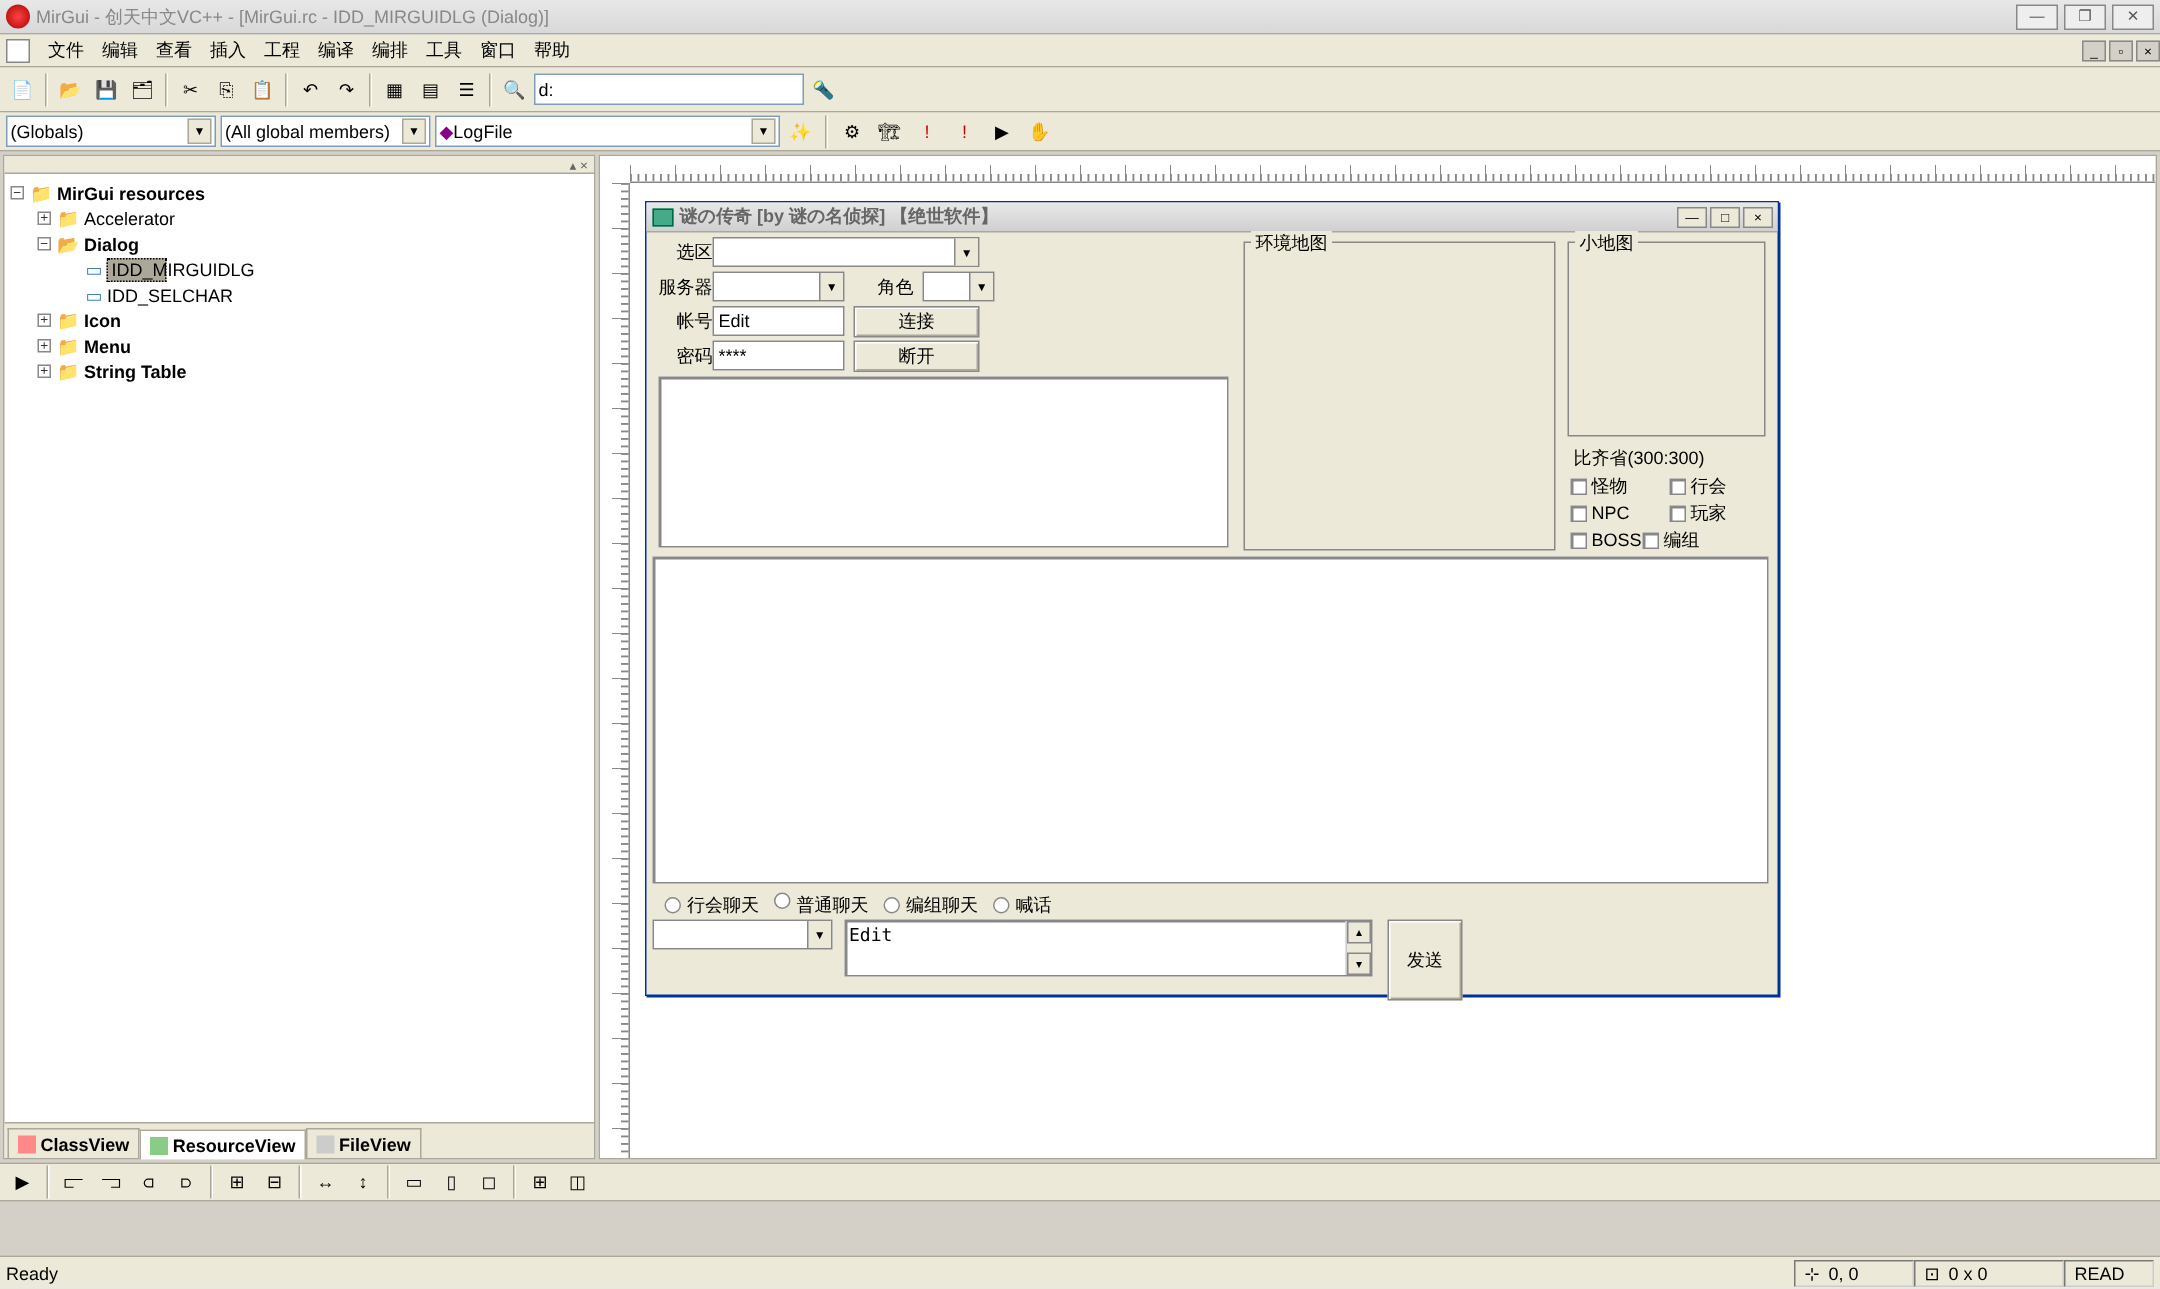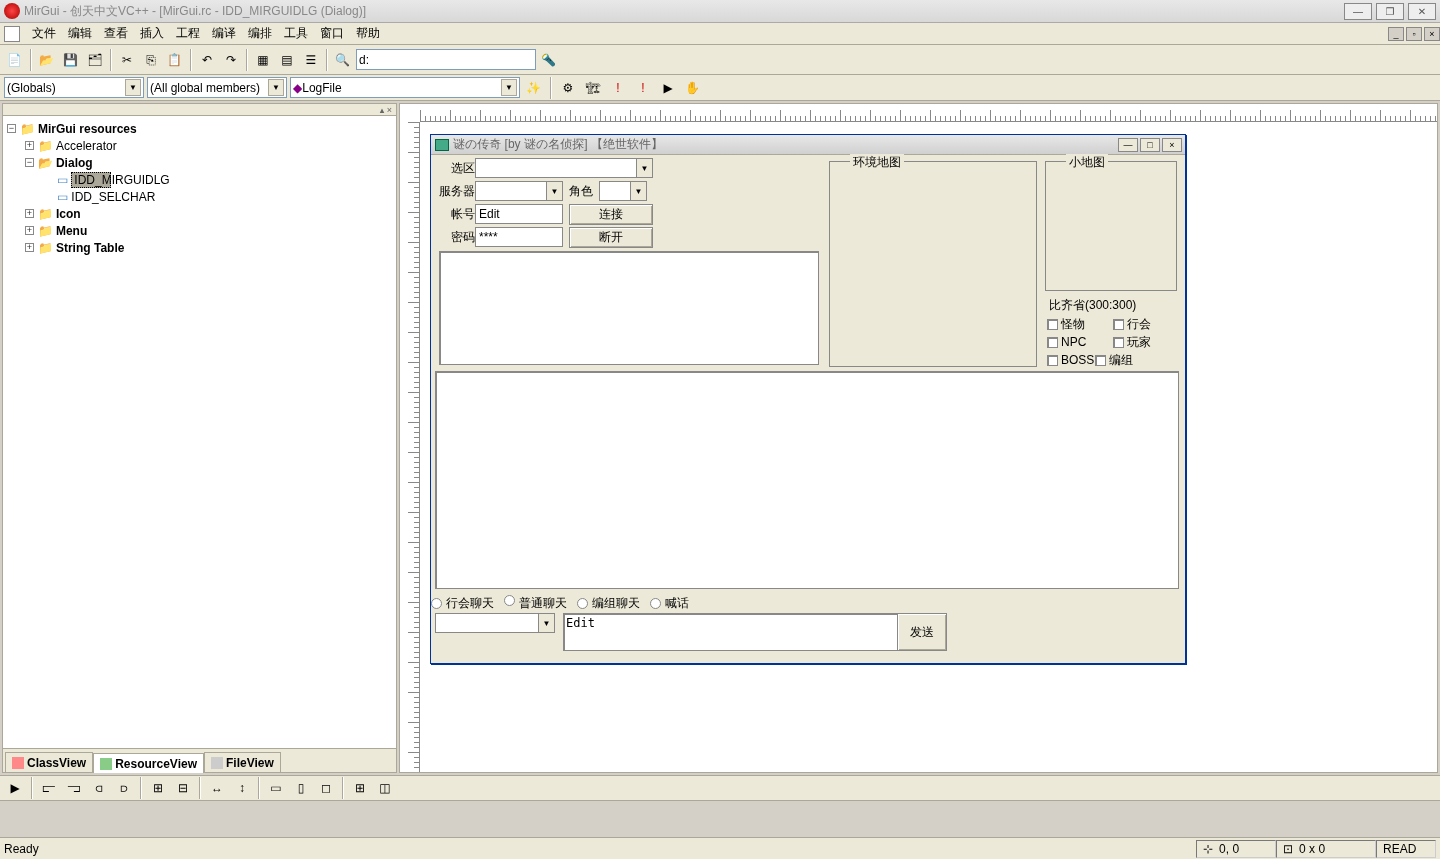--- a/index.html
+++ b/index.html
@@ -44,34 +44,34 @@
 
 .canvas { flex: 1; position: relative; background: #fff; border: 1px solid #aca899; margin: 2px 2px 2px 0; overflow: hidden; }
 .ruler-h { position: absolute; top: 0; left: 20px; right: 0; height: 18px; background: #fff; border-bottom: 1px solid #888; overflow: hidden; }
 .ruler-h::after { content: ""; display: block; height: 100%; background: repeating-linear-gradient(90deg, #888 0 1px, transparent 1px 5px), repeating-linear-gradient(90deg, #888 0 1px, transparent 1px 30px); background-size: 5px 6px, 30px 12px; background-position: 0 12px, 0 6px; background-repeat: repeat-x; }
 .ruler-v { position: absolute; top: 18px; left: 0; bottom: 0; width: 20px; background: #fff; border-right: 1px solid #888; }
 .ruler-v::after { content: ""; display: block; height: 100%; width: 100%; background: repeating-linear-gradient(180deg, #888 0 1px, transparent 1px 5px), repeating-linear-gradient(180deg, #888 0 1px, transparent 1px 30px); background-size: 6px 5px, 12px 30px; background-position: 14px 0, 8px 0; background-repeat: repeat-y; }
 
 .dialog { position: absolute; top: 30px; left: 30px; width: 756px; height: 530px; background: #ece9d8; border: 1px solid #003399; box-shadow: 1px 1px 0 #003399; }
 .dialog .dtitle { height: 20px; background: linear-gradient(#e8e8e8,#d0d0d0); display: flex; align-items: center; border-bottom: 1px solid #aca899; }
 .dialog .dtitle .dicon { width: 14px; height: 12px; margin: 0 4px; background: #4a8; border: 1px solid #064; }
-.dialog .dtitle .dtext { color: #666; flex: 1; font-size: 12px; }
+.dialog .dtitle .dtext { color: #666; flex: 1; font-size: 12px; font-weight: bold; }
 .dialog .dtitle .dbtns { display: flex; gap: 2px; margin-right: 3px; }
 .dialog .dtitle .dbtn { width: 20px; height: 14px; border: 1px solid #888; background: #ece9d8; display: flex; align-items: center; justify-content: center; font-size: 9px; }
 
 .dbody { position: relative; padding: 4px; height: calc(100% - 20px); }
 .row { display: flex; align-items: center; height: 22px; margin-bottom: 1px; }
 .lbl { width: 40px; text-align: right; }
 .dinput { height: 20px; border: 1px solid #888; background: #fff; padding: 0 3px; font-size: 12px; }
 .dcombo { height: 20px; border: 1px solid #888; background: #fff; display: flex; align-items: center; }
 .dcombo .darrow { margin-left: auto; width: 16px; height: 18px; background: #ece9d8; border-left: 1px solid #888; display: flex; align-items: center; justify-content: center; font-size: 8px; }
 .dbtn2 { height: 21px; border: 1px solid #888; background: #ece9d8; display: flex; align-items: center; justify-content: center; box-shadow: inset 1px 1px #fff, inset -1px -1px #aca899; }
 
 .groupbox { position: absolute; border: 1px solid #888; }
-.groupbox .gtitle { position: absolute; top: -8px; left: 20px; background: #ece9d8; padding: 0 3px; }
+.groupbox .gtitle { position: absolute; top: -8px; left: 4px; background: #ece9d8; padding: 0 3px; }
 
 .listbox { position: absolute; border: 1px solid #888; background: #fff; box-shadow: inset 1px 1px #888; }
 
 .radiorow { display: flex; align-items: center; gap: 10px; }
 .radio { width: 11px; height: 11px; border: 1px solid #888; border-radius: 50%; background: #fff; margin-right: 4px; }
 .check { width: 11px; height: 11px; border: 1px solid #888; background: #fff; margin-right: 3px; box-shadow: inset 1px 1px #888; }
 
 .textarea { border: 1px solid #888; background: #fff; box-shadow: inset 1px 1px #888; }
 .scroll-v { position: absolute; right: 0; top: 0; bottom: 0; width: 17px; background: #ece9d8; border-left: 1px solid #ccc; }
 .scroll-v .sbtn { height: 15px; border: 1px solid #888; background: #ece9d8; display: flex; align-items: center; justify-content: center; font-size: 8px; }
@@ -248,21 +248,21 @@
             <span class="lbl">选区</span>
             <div class="dcombo" style="width:178px">
                 <div class="darrow">▼</div>
               </div>
           </div>
           <div class="row">
             <span class="lbl">服务器</span>
             <div class="dcombo" style="width:88px">
                 <div class="darrow">▼</div>
               </div>
-            <span style="width:30px; margin-left:6px">角色</span>
+            <span style="width:30px; margin-left:22px">角色</span>
             <div class="dcombo" style="width:48px">
                 <div class="darrow">▼</div>
               </div>
           </div>
           <div class="row">
             <span class="lbl">帐号</span>
             <input class="dinput" style="width: 88px;" value="Edit">
             <div class="dbtn2" style="width:84px; margin-left:6px">
                 <span>连接</span>
               </div>
@@ -315,21 +315,21 @@
               </div>
             <div style="display:flex;align-items:center">
                 <div class="check"></div>
                 <span>编组</span>
               </div>
           </div>
         </div>
 
         <div class="listbox" style="left:4px; top:216px; width:744px; height:218px"></div>
 
-        <div class="radiorow" style="position:absolute; left:0; top:440px">
+        <div class="radiorow" style="position:absolute; left:12px; top:440px">
           <div style="display:flex;align-items:center">
               <div class="radio"></div>
               <span>行会聊天</span>
             </div>
           <div style="display:flex;align-items:flex-start">
               <div class="radio"></div>
               <span>普通聊天</span>
             </div>
           <div style="display:flex;align-items:center">
               <div class="radio"></div>
@@ -344,21 +344,21 @@
         <div class="dcombo" style="position:absolute; left:4px; top:458px; width:120px">
             <div class="darrow">▼</div>
           </div>
         <div class="textarea" style="position:absolute; left:132px; top:458px; width:352px; height:38px; padding:2px">
           <span style="font-family:SimSun,monospace">Edit</span>
           <div class="scroll-v">
             <div class="sbtn" style="position:absolute;top:0;left:0;right:0">▴</div>
             <div class="sbtn" style="position:absolute;bottom:0;left:0;right:0">▾</div>
           </div>
         </div>
-        <div class="dbtn2" style="position:absolute; left:466px; top:458px; width:50px; height:38px">
+        <div class="dbtn2" style="position:absolute; left:494px; top:458px; width:50px; height:54px">
             <span>发送</span>
           </div>
       </div>
     </div>
   </div>
 </div>
 
 <div class="dlgtoolbar">
   <div class="tbtn">▶</div>
   <div class="tsep"></div>

